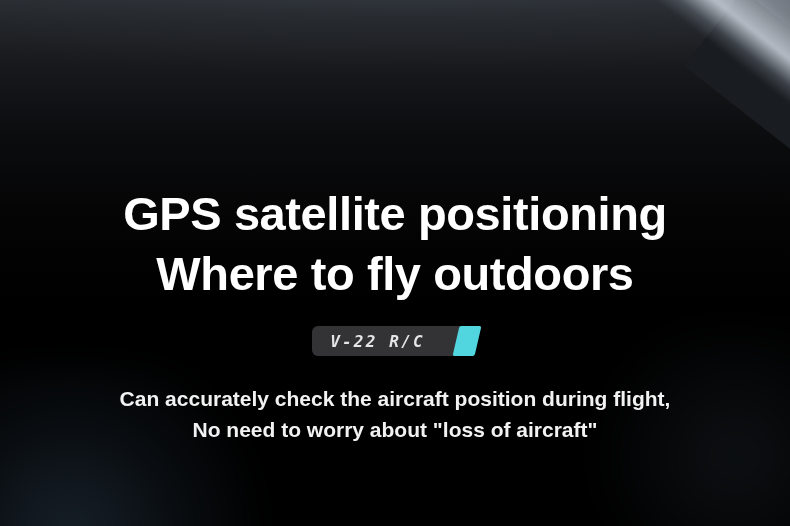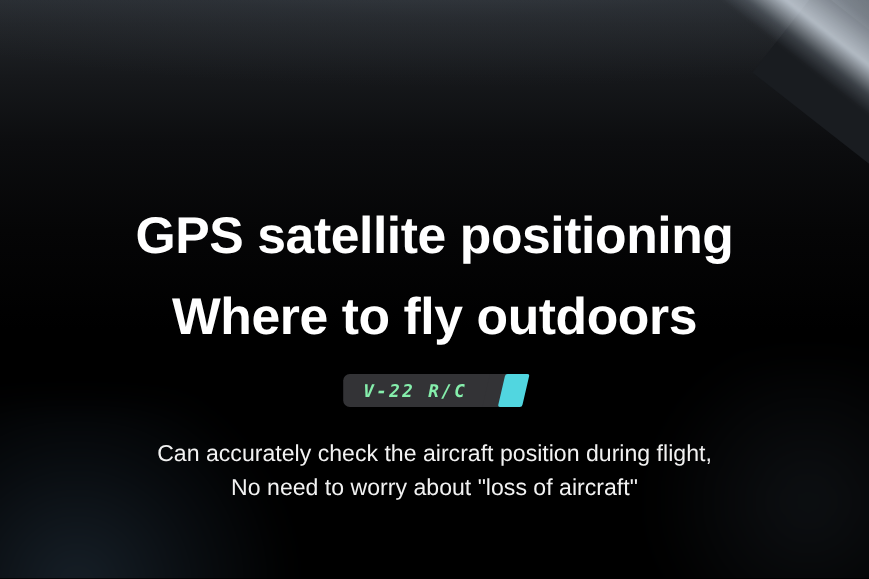--- a/index.html
+++ b/index.html
@@ -106,21 +106,21 @@
     margin: 0;
     padding: 0;
     text-align: center;
     color: #ffffff;
     font-weight: 700;
     font-size: 47px;
     line-height: 60px;
     letter-spacing: -0.4px;
   }
   .headline-l1 { margin-top: 184px; display: block; }
-  .headline-l2 { display: block; margin-top: 14px; }
+  .headline-l2 { display: block; }
 
   .badge {
     position: relative;
     margin-top: 22px;
     height: 30px;
     display: flex;
     align-items: center;
     filter: drop-shadow(0 2px 4px rgba(0,0,0,0.55));
   }
   .badge-body {
@@ -139,21 +139,21 @@
     right: -9px;
     top: 0;
     width: 18px;
     height: 30px;
     background: #333336;
     transform: skewX(-13deg);
   }
   .badge-text {
     position: relative;
     z-index: 2;
-    color: #86efac;
+    color: #e5e5e5;
     font-size: 16px;
     font-weight: 700;
     font-style: italic;
     letter-spacing: 2.2px;
     white-space: nowrap;
     font-family: "DejaVu Sans Mono", "Liberation Mono", monospace;
   }
   .badge-accent {
     width: 22px;
     height: 30px;
@@ -162,21 +162,21 @@
     margin-left: 5px;
     border-radius: 2px;
   }
 
   .subtitle {
     margin: 0;
     padding: 0;
     margin-top: 27px;
     text-align: center;
     color: #f2f2f2;
-    font-weight: 400;
+    font-weight: 700;
     font-size: 21px;
     line-height: 31px;
   }
   .subtitle-l1 { display: block; }
   .subtitle-l2 { display: block; }
 </style>
 </head>
 <body>
 
 <div class="banner">

